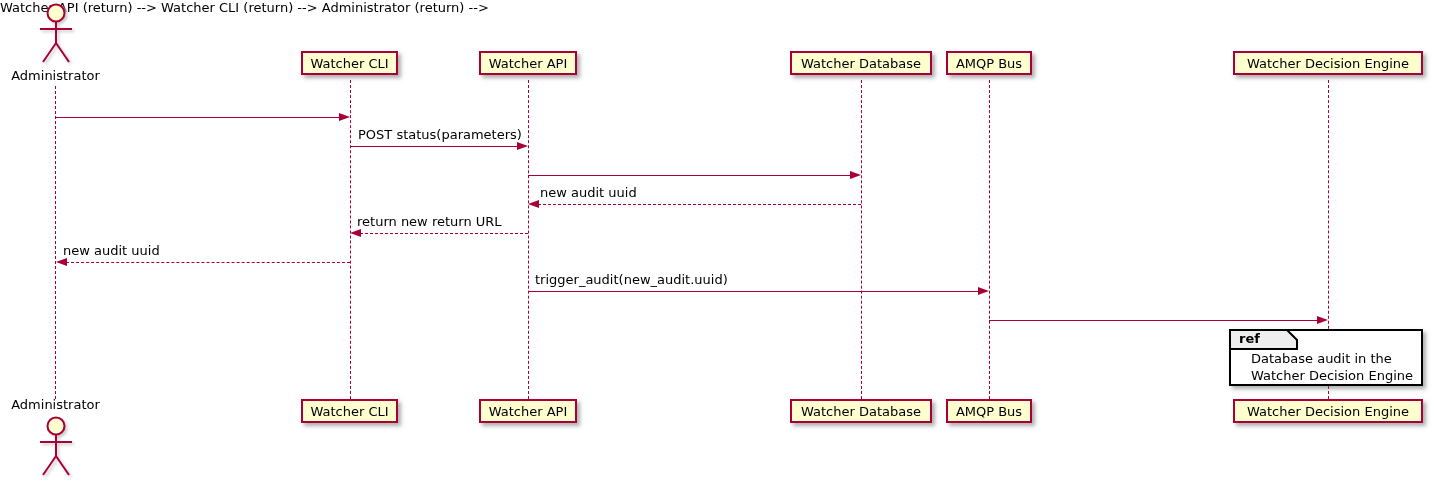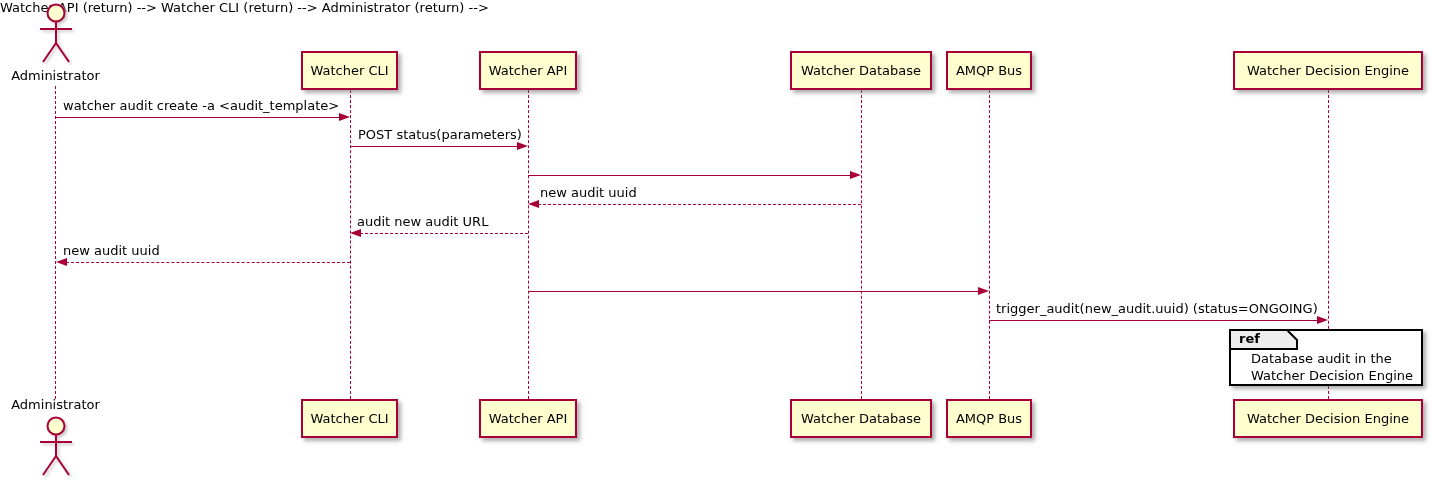--- a/index.html
+++ b/index.html
@@ -8,21 +8,21 @@
     background:#ffffff; overflow:hidden;
     font-family:"DejaVu Sans","Liberation Sans",sans-serif;
     color:var(--text,#000);
     font-size:13px;
   }
   .lifeline {
     position:absolute; width:0; border-left:1px dashed var(--lifeline,#A80036);
     z-index:1;
   }
   .participant {
-    position:absolute; height:39px; box-sizing:border-box;
+    position:absolute; height:24px; box-sizing:border-box;
     background:var(--participant-fill,#FEFECE);
     border:2px solid var(--participant-border,#A80036);
     box-shadow:3px 3px 4px rgba(110,110,110,0.55);
     display:flex; align-items:center; justify-content:center;
     z-index:2; white-space:nowrap;
   }
   .actor-label {
     position:absolute; width:113px; text-align:center; z-index:2; white-space:nowrap;
   }
   .actor-figure { position:absolute; z-index:2; filter:drop-shadow(2px 2px 1.5px #c8c8c8); }
@@ -92,54 +92,53 @@
     <span>Watcher Database</span>
   </div>
   <div class="participant" style="left:946px;top:51px;width:86px">
     <span>AMQP Bus</span>
   </div>
   <div class="participant" style="left:1233px;top:51px;width:190px">
     <span>Watcher Decision Engine</span>
   </div>
 
   
-  <span class="msg-label" style="left:63px;top:98px">watcher audit create -a &lt;audit_template&gt;</span>
   <div class="msg-line" style="left:56px;top:117px;width:284px"></div>
   <div class="arr-r" style="left:339px;top:113px"></div>
 
   
   <span class="msg-label" style="left:358px;top:127px">POST status(parameters)</span>
   <div class="msg-line" style="left:351px;top:146px;width:167px"></div>
   <div class="arr-r" style="left:517px;top:142px"></div>
 
   
   <div class="msg-line" style="left:528px;top:175px;width:323px"></div>
   <div class="arr-r" style="left:850px;top:171px"></div>
 
    Watcher API (return) --&gt;
   <span class="msg-label" style="left:540px;top:185px">new audit uuid</span>
   <div class="msg-line dashed" style="left:538px;top:204px;width:323px"></div>
   <div class="arr-l" style="left:528px;top:200px"></div>
 
    Watcher CLI (return) --&gt;
-  <span class="msg-label" style="left:357px;top:214px">audit new audit URL</span>
+  <span class="msg-label" style="left:357px;top:214px">return new return URL</span>
   <div class="msg-line dashed" style="left:360px;top:233px;width:168px"></div>
   <div class="arr-l" style="left:350px;top:229px"></div>
 
    Administrator (return) --&gt;
   <span class="msg-label" style="left:63px;top:243px">new audit uuid</span>
   <div class="msg-line dashed" style="left:66px;top:262px;width:284px"></div>
   <div class="arr-l" style="left:56px;top:258px"></div>
 
   
+  <span class="msg-label" style="left:535px;top:272px">trigger_audit(new_audit.uuid)</span>
   <div class="msg-line" style="left:528px;top:291px;width:451px"></div>
   <div class="arr-r" style="left:978px;top:287px"></div>
 
   
-  <span class="msg-label" style="left:996px;top:301px">trigger_audit(new_audit.uuid) (status=ONGOING)</span>
   <div class="msg-line" style="left:989px;top:320px;width:329px"></div>
   <div class="arr-r" style="left:1317px;top:316px"></div>
 
   
   <div class="ref-box">
     <div class="ref-header">
       <svg width="72" height="22" viewBox="0 0 72 22">
         <polygon points="1,1 58,1 68,11 68,20 1,20"></polygon>
       </svg>
       <span class="ref-keyword">ref</span>

